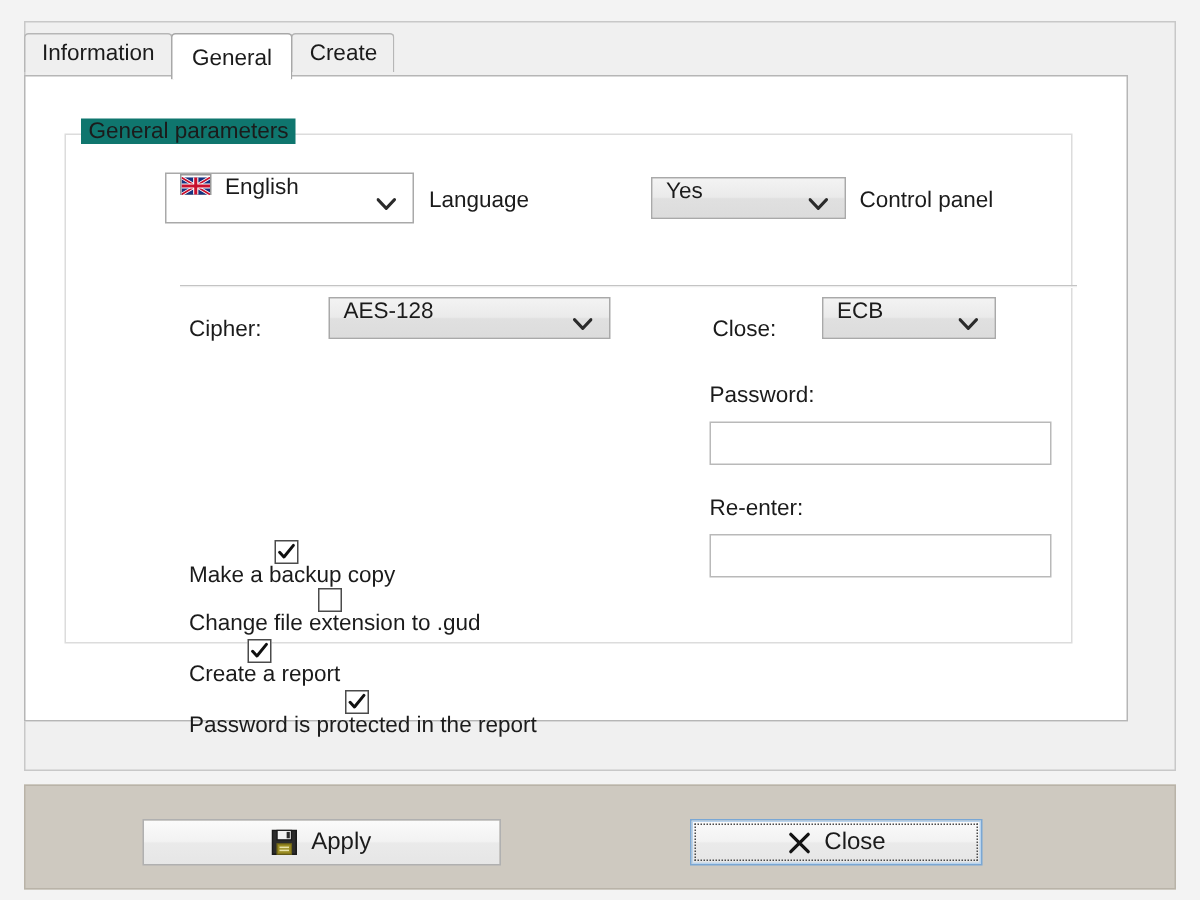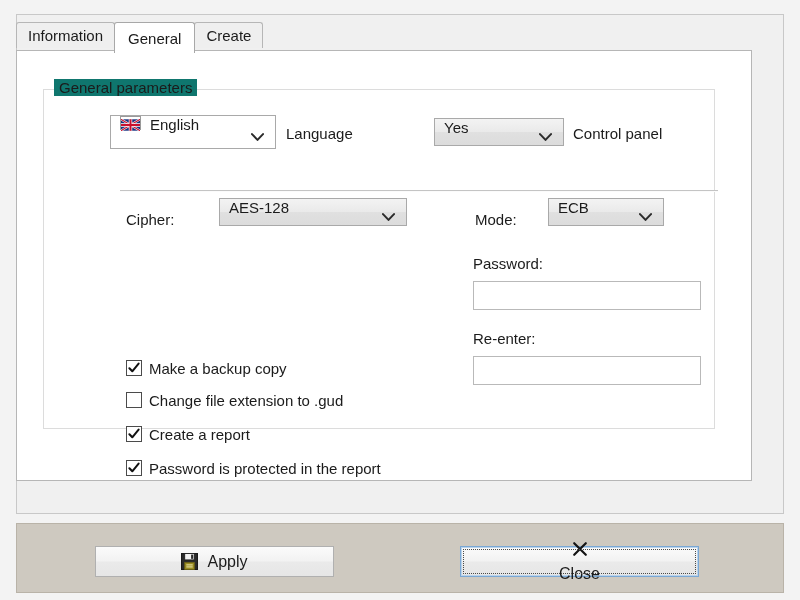--- a/index.html
+++ b/index.html
@@ -141,20 +141,21 @@
     box-sizing: border-box;
   }
 
   
   .checkrow {
     position: absolute;
     display: flex;
     align-items: center;
     cursor: default;
     user-select: none;
+    flex-direction: column;
   }
   .checkbox {
     width: 16px; height: 16px;
     border: 1px solid #4b4b4b;
     background: #ffffff;
     box-sizing: border-box;
     position: relative;
     flex: none;
     margin-right: 7px;
   }
@@ -274,21 +275,21 @@
       <div class="lbl" style="left:82px; top:122px;">Cipher:</div>
       <div class="combo grey" style="left:156px; top:108px; width:188px; height:28px;margin-left:19px;">
         <span class="combo-text">AES-128</span>
         <span class="caret">
           <svg width="13" height="9" viewBox="0 0 13 9">
             <path d="M1,1.6 L6.5,7.4 L12,1.6" fill="none" stroke="#2b2b2b" stroke-width="2" stroke-linecap="round" stroke-linejoin="round"></path>
           </svg>
         </span>
       </div>
 
-      <div class="lbl" style="left:431px; top:122px;">Mode:</div>
+      <div class="lbl" style="left:431px; top:122px;">Close:</div>
       <div class="combo grey" style="left:504px; top:108px; width:116px; height:28px;">
         <span class="combo-text">ECB</span>
         <span class="caret">
           <svg width="13" height="9" viewBox="0 0 13 9">
             <path d="M1,1.6 L6.5,7.4 L12,1.6" fill="none" stroke="#2b2b2b" stroke-width="2" stroke-linecap="round" stroke-linejoin="round"></path>
           </svg>
         </span>
       </div>
 
       <div class="lbl" style="left:429px; top:166px;">Password:</div>
@@ -341,21 +342,21 @@
           <rect x="3.5" y="0.5" width="9" height="6" fill="#f2f2f2" stroke="#1a1a1a" stroke-width="0.8"></rect>
           <rect x="9.5" y="1.5" width="2" height="4" fill="#2b2b2b"></rect>
           <rect x="3.5" y="9" width="9" height="6.5" fill="#9a8c22" stroke="#6e6417" stroke-width="0.8"></rect>
           <rect x="5" y="10.7" width="6" height="1" fill="#e8e2a8"></rect>
           <rect x="5" y="12.6" width="6" height="1" fill="#e8e2a8"></rect>
         </svg>
       </span>
       <span class="btn-label">Apply</span>
     </div>
 
-    <div class="btn focused" style="left:443px; top:22px; width:239px; height:31px;flex-direction:column;">
+    <div class="btn focused" style="left:443px; top:22px; width:195px; height:31px;">
       <span class="focus-ring"></span>
       <span class="icon-box">
         <svg width="16" height="16" viewBox="0 0 16 16">
           <path d="M2.2,2.2 L13.8,13.8 M13.8,2.2 L2.2,13.8" stroke="#141414" stroke-width="2.2" stroke-linecap="round"></path>
         </svg>
       </span>
       <span class="btn-label">Close</span>
     </div>
 
   </div>

